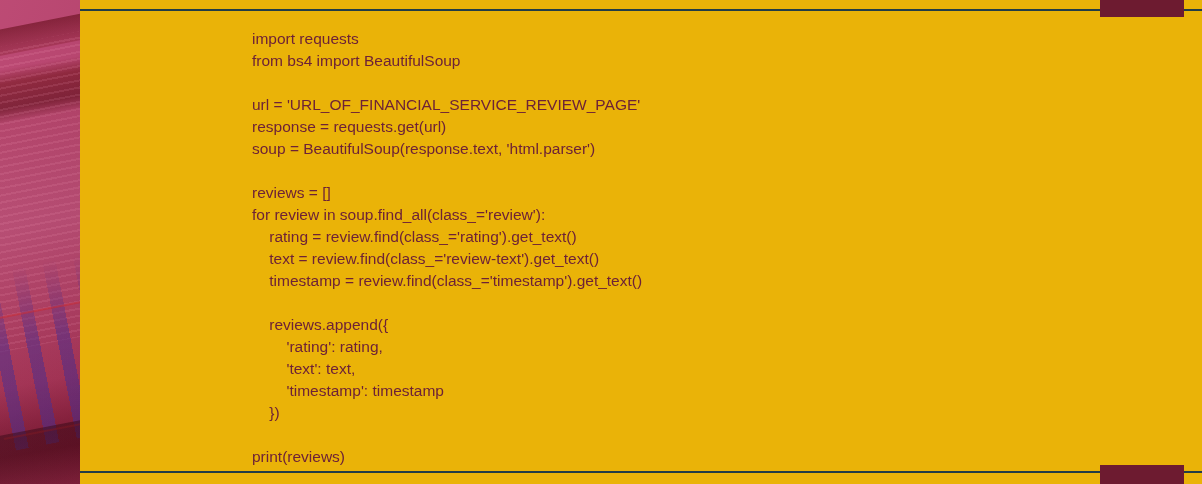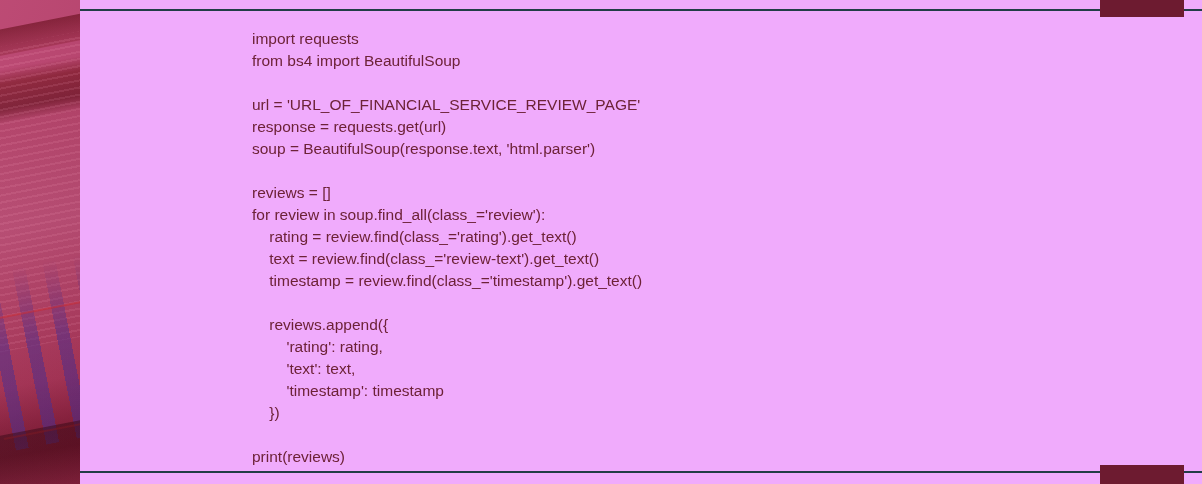--- a/index.html
+++ b/index.html
@@ -8,21 +8,21 @@
     background: #ffffff;
   }
   body {
     font-family: "Liberation Sans", sans-serif;
   }
 
   .slide {
     position: relative;
     width: 1202px;
     height: 484px;
-    background: #f0abfc;
+    background: #eab308;
     overflow: hidden;
   }
 
   
   .photo-strip {
     position: absolute;
     left: 0;
     top: 0;
     width: 80px;
     height: 484px;

